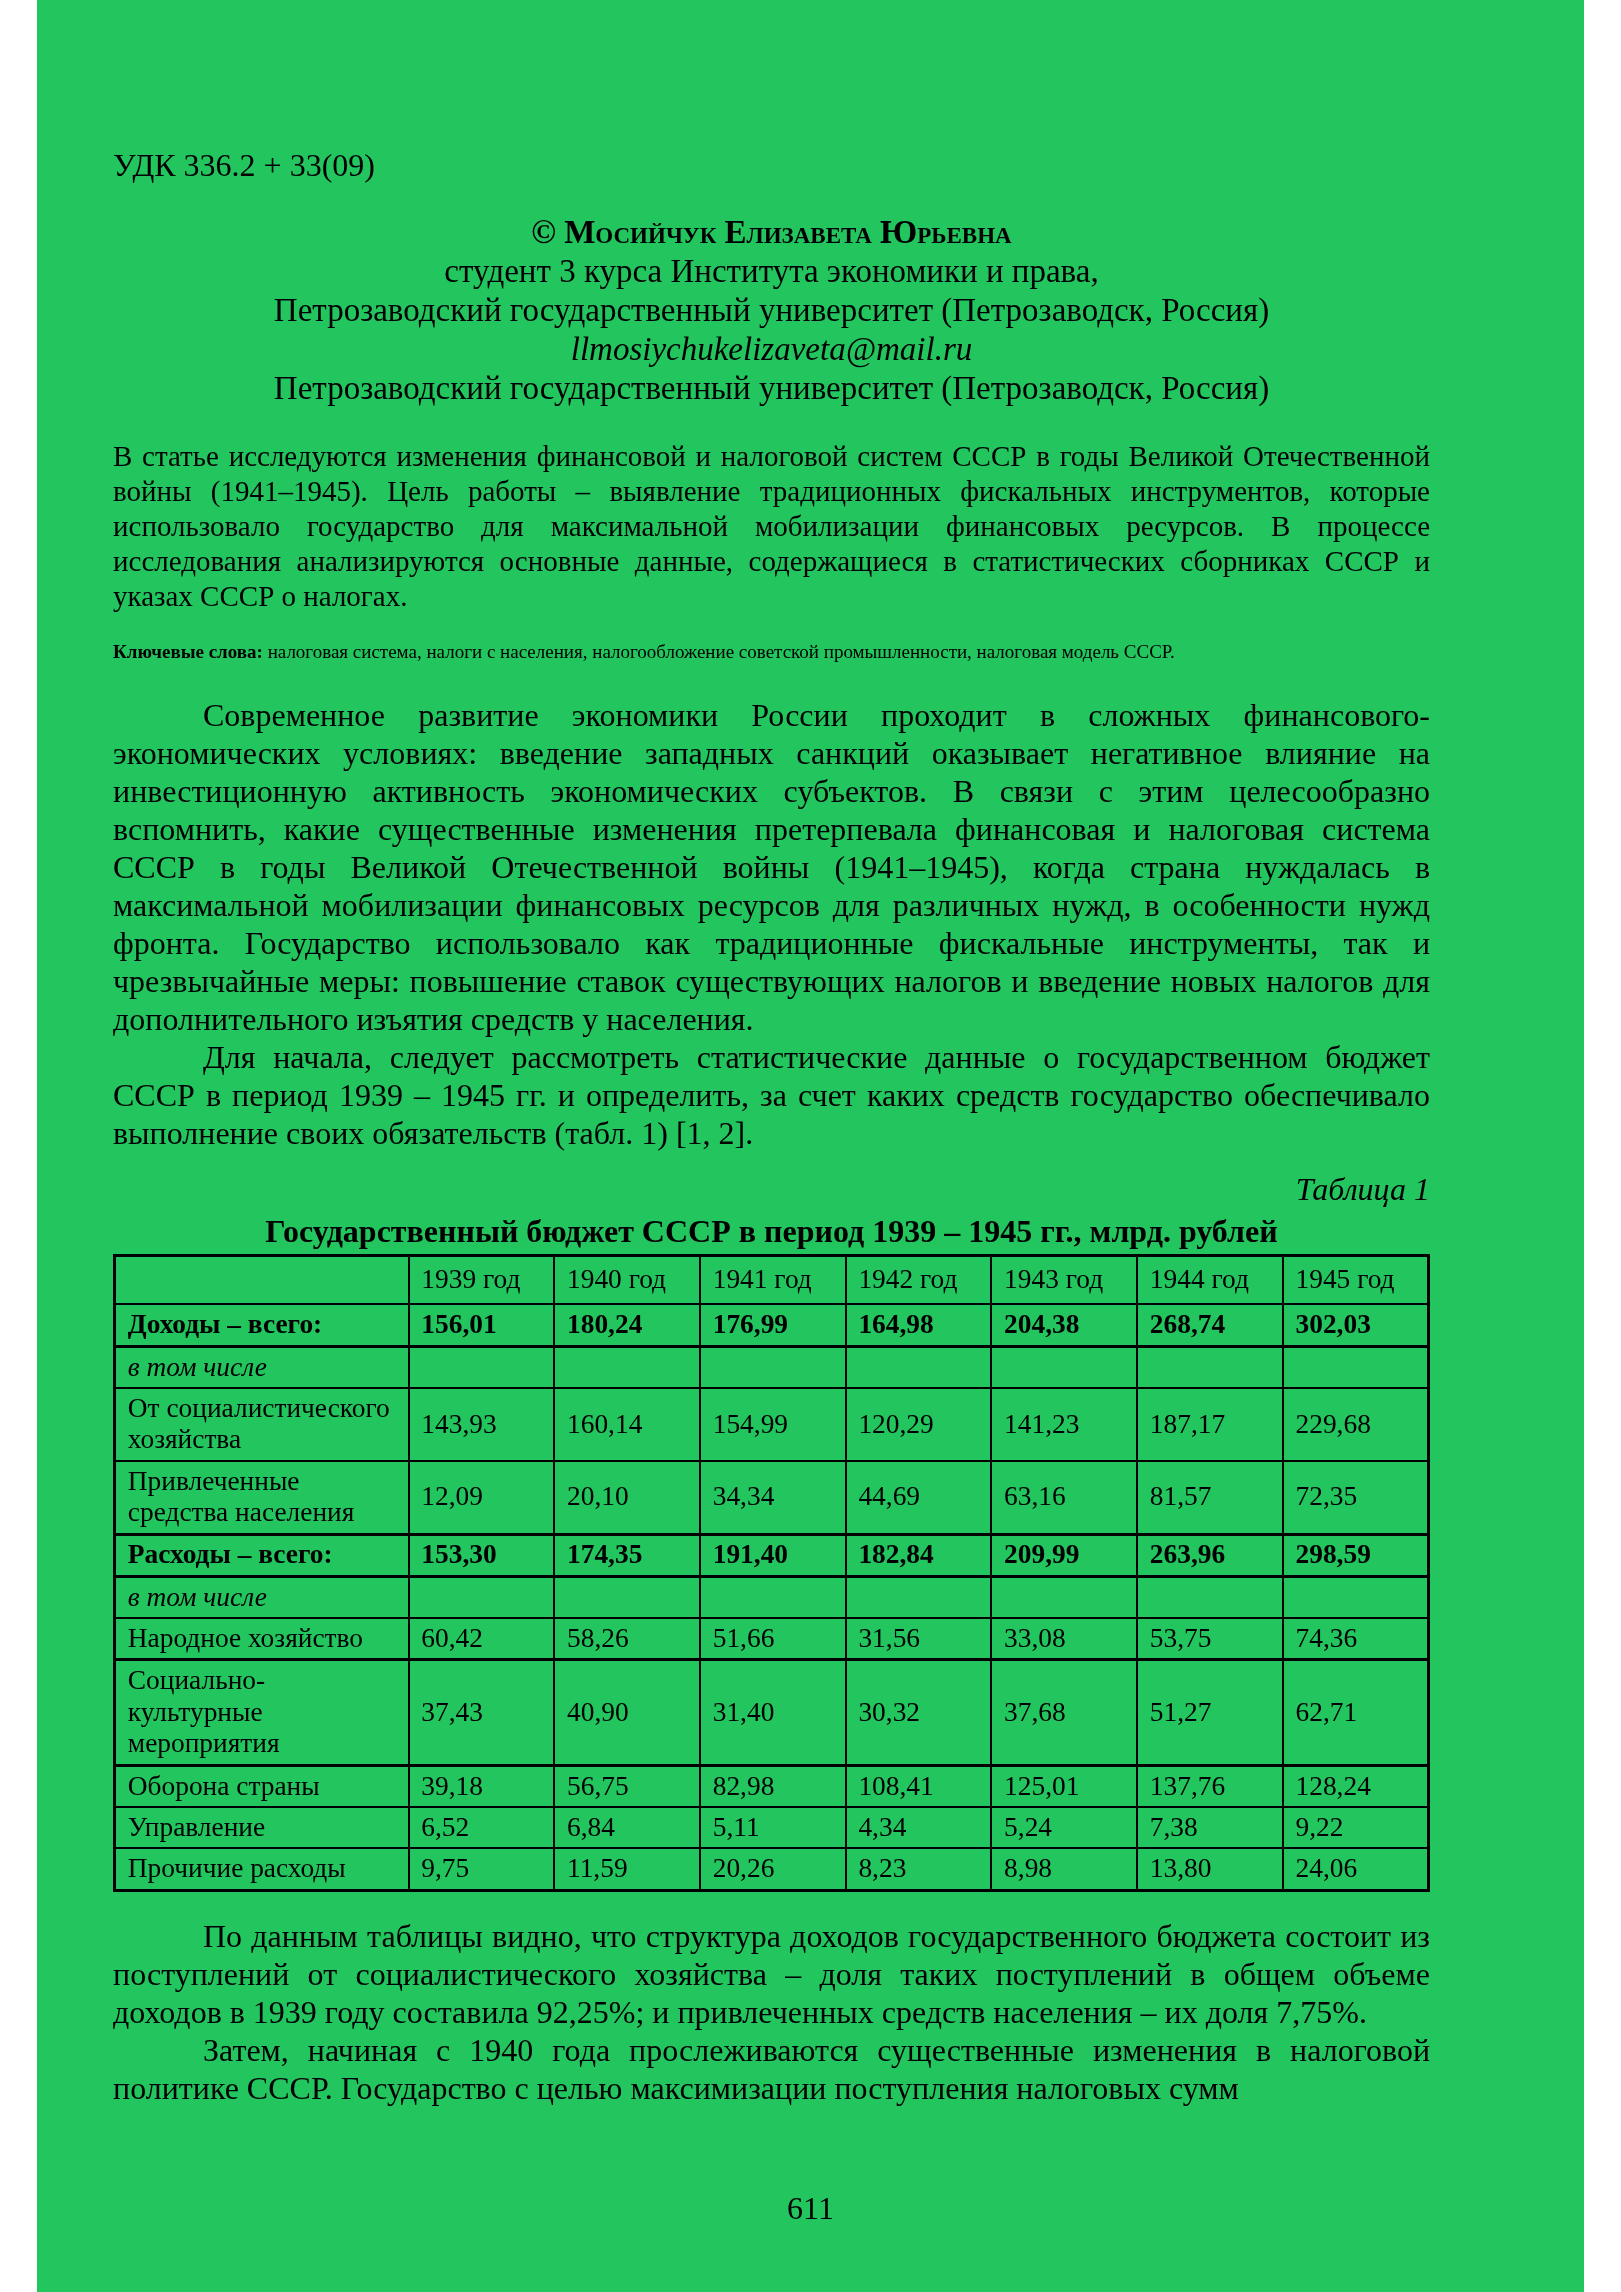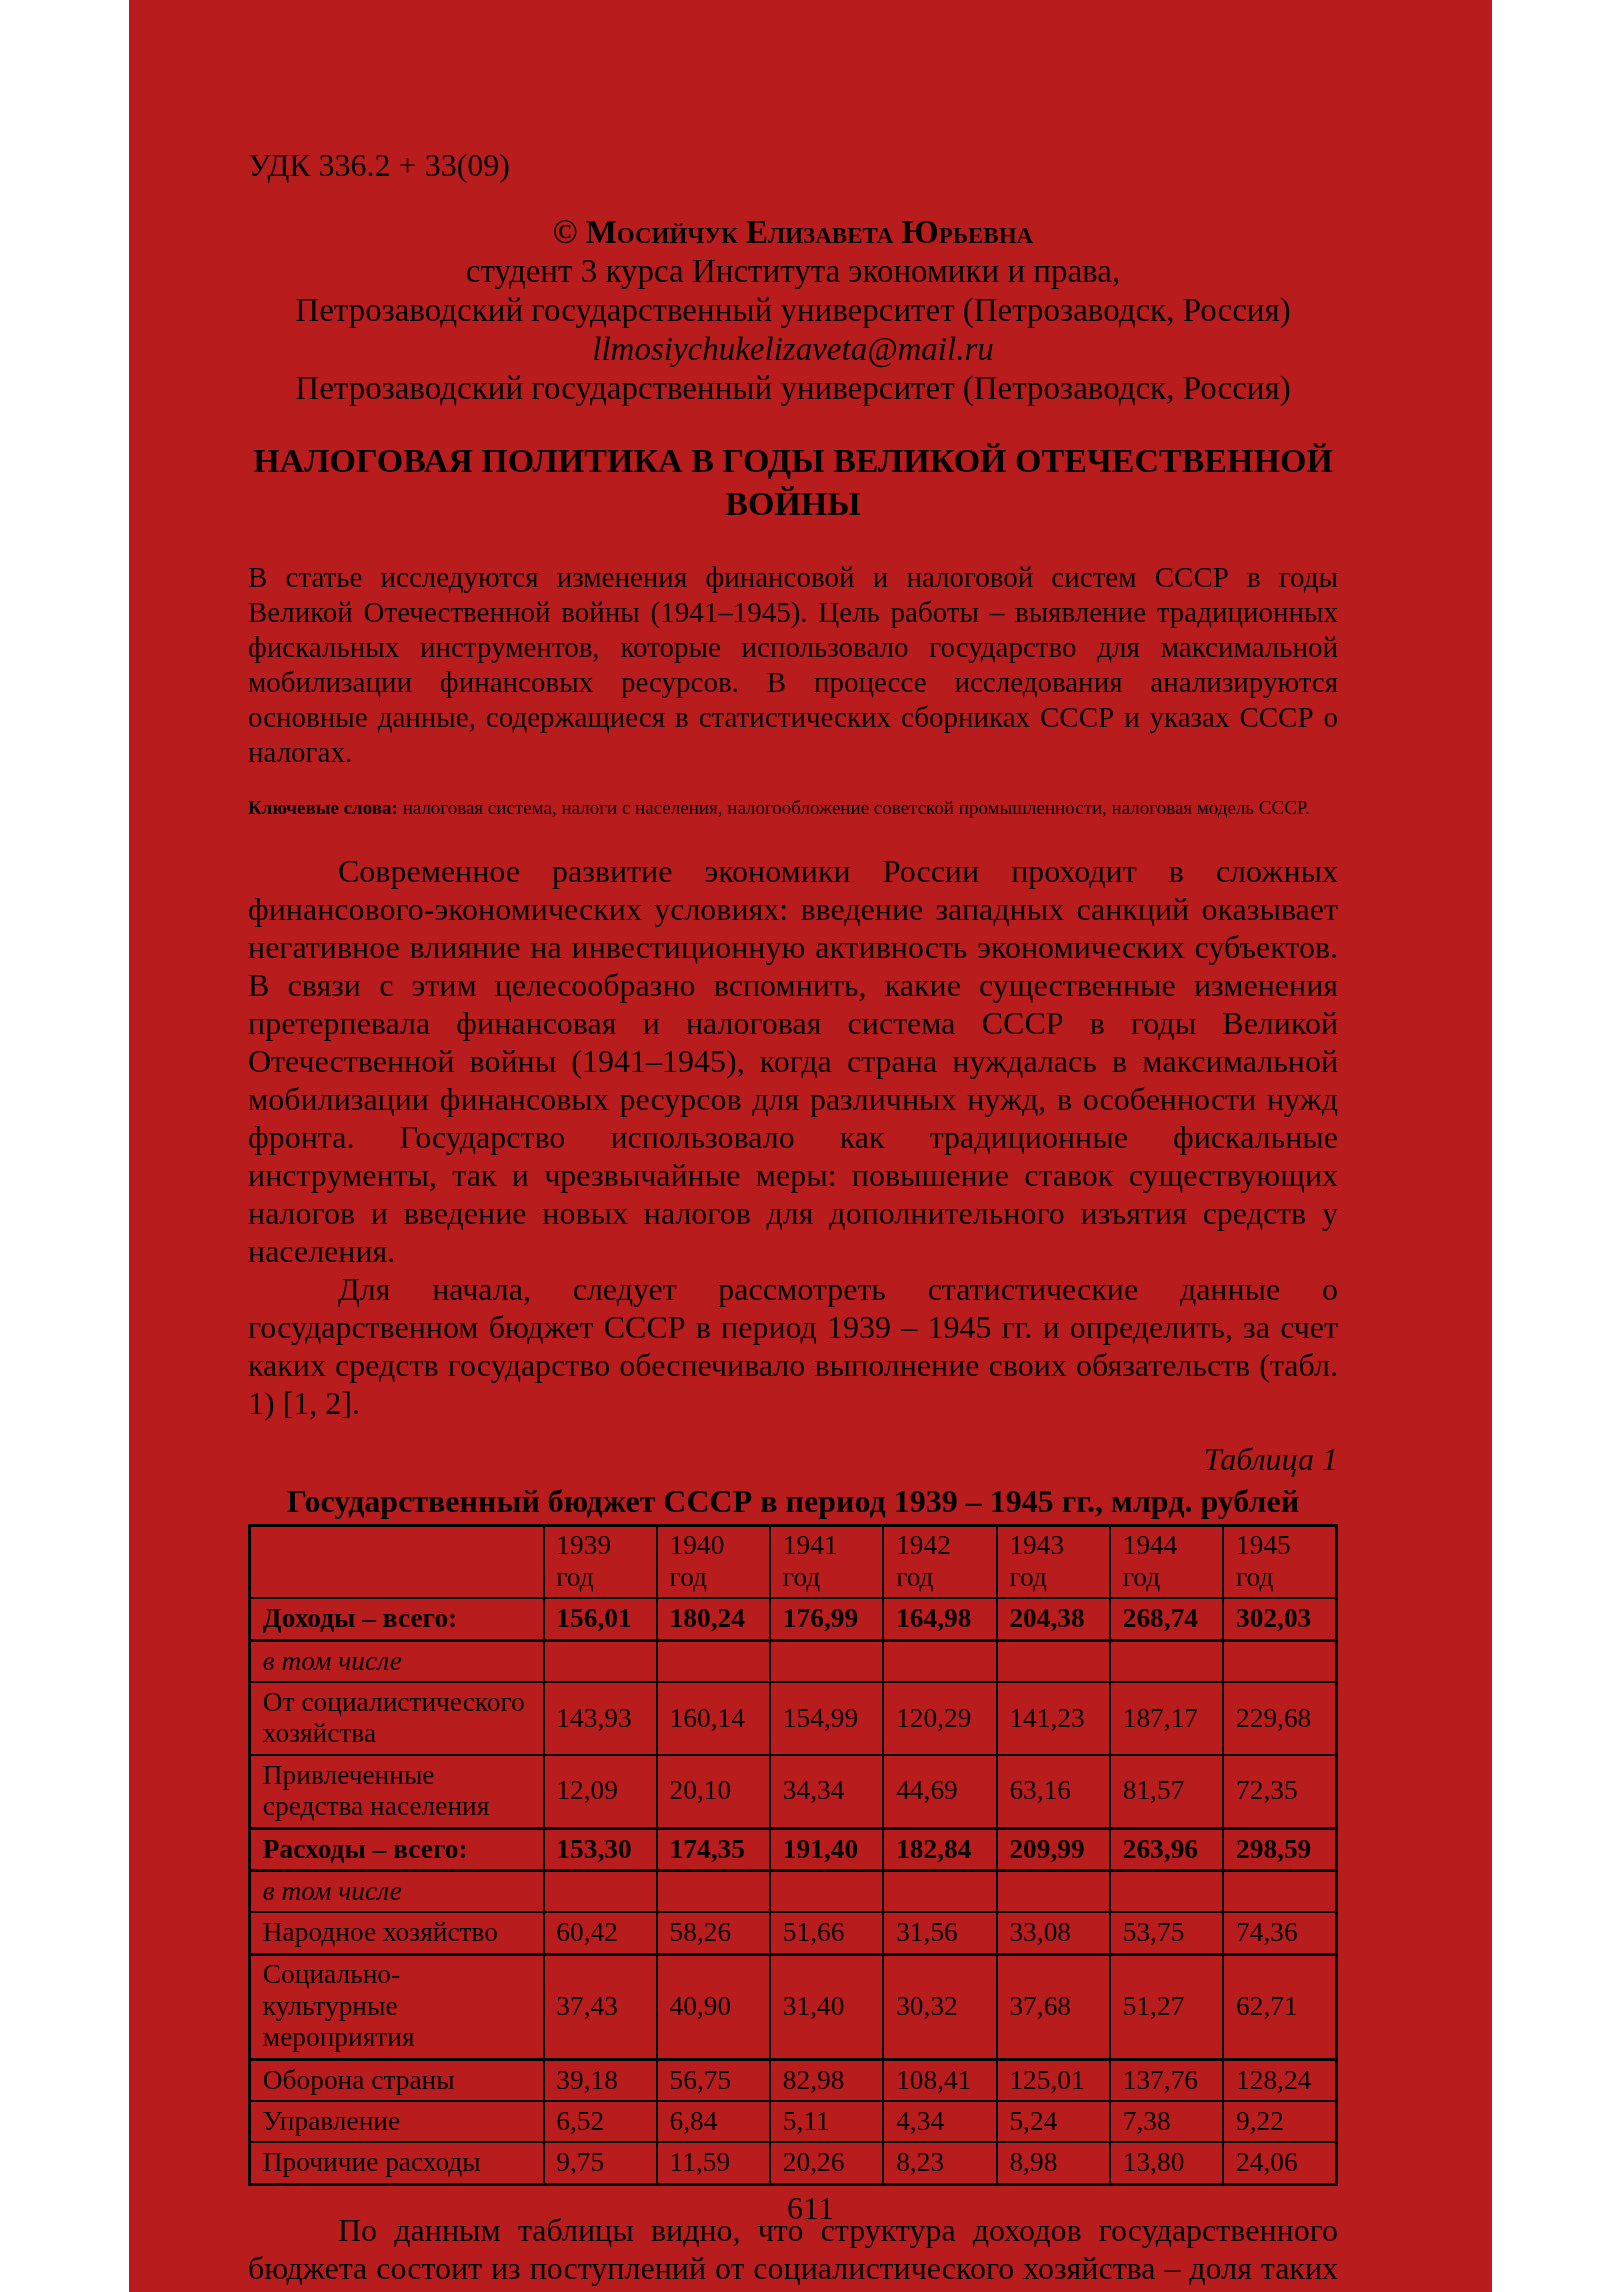--- a/index.html
+++ b/index.html
@@ -2,28 +2,28 @@
 <html><head>
 <meta charset="utf-8">
 <style>
   html, body {
     margin: 0;
     padding: 0;
     background: #ffffff;
   }
   .page {
     position: relative;
-    width: 1363px;
+    width: 1547px;
     height: 2293px;
     margin: 0 auto;
-    background: #b91c1c;
+    background: #22c55e;
     color: #000000;
     font-family: "Liberation Serif", "DejaVu Serif", serif;
     box-sizing: border-box;
-    padding: 147px 154px 0 119px;
+    padding: 147px 154px 0 76px;
     overflow: hidden;
   }
   .udc {
     font-size: 32px;
     line-height: 37px;
     margin: 0 0 29px 0;
   }
   .author-block {
     text-align: center;
     font-size: 33px;
@@ -137,21 +137,20 @@
   <p class="udc">УДК 336.2 + 33(09)</p>
 
   <div class="author-block">
     <div class="author-name">© Мосийчук Елизавета Юрьевна</div>
     <div>студент 3 курса Института экономики и права,</div>
     <div>Петрозаводский государственный университет (Петрозаводск, Россия)</div>
     <div class="email">llmosiychukelizaveta@mail.ru</div>
     <div>Петрозаводский государственный университет (Петрозаводск, Россия)</div>
   </div>
 
-  <h1 class="article-title">НАЛОГОВАЯ ПОЛИТИКА В ГОДЫ ВЕЛИКОЙ ОТЕЧЕСТВЕННОЙ ВОЙНЫ</h1>
 
   <p class="abstract">В статье исследуются изменения финансовой и налоговой систем СССР в годы Великой Отечественной войны (1941–1945). Цель работы – выявление традиционных фискальных инструментов, которые использовало государство для максимальной мобилизации финансовых ресурсов. В процессе исследования анализируются основные данные, содержащиеся в статистических сборниках СССР и указах СССР о налогах.</p>
 
   <p class="keywords"><span class="kw-label">Ключевые слова:</span><span> налоговая система, налоги с населения, налогообложение советской промышленности, налоговая модель СССР.</span></p>
 
   <p class="body-para">Современное развитие экономики России проходит в сложных финансового-экономических условиях: введение западных санкций оказывает негативное влияние на инвестиционную активность экономических субъектов. В связи с этим целесообразно вспомнить, какие существенные изменения претерпевала финансовая и налоговая система СССР в годы Великой Отечественной войны (1941–1945), когда страна нуждалась в максимальной мобилизации финансовых ресурсов для различных нужд, в особенности нужд фронта. Государство использовало как традиционные фискальные инструменты, так и чрезвычайные меры: повышение ставок существующих налогов и введение новых налогов для дополнительного изъятия средств у населения.</p>
   <p class="body-para">Для начала, следует рассмотреть статистические данные о государственном бюджет СССР в период 1939 – 1945 гг. и определить, за счет каких средств государство обеспечивало выполнение своих обязательств (табл. 1) [1, 2].</p>
 
   <p class="table-caption">Таблица 1</p>
   <p class="table-title">Государственный бюджет СССР в период 1939 – 1945 гг., млрд. рублей</p>

